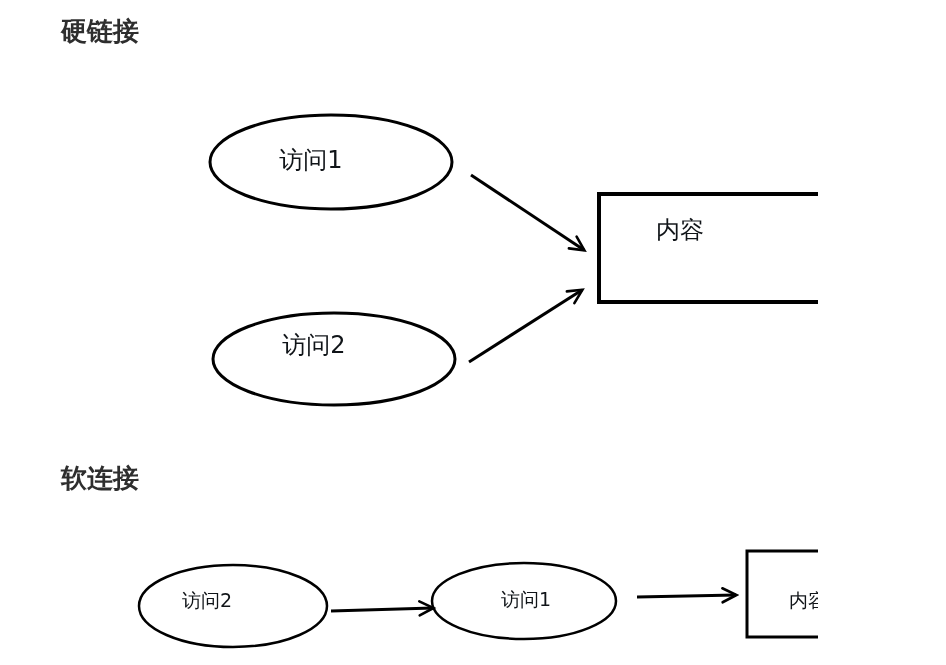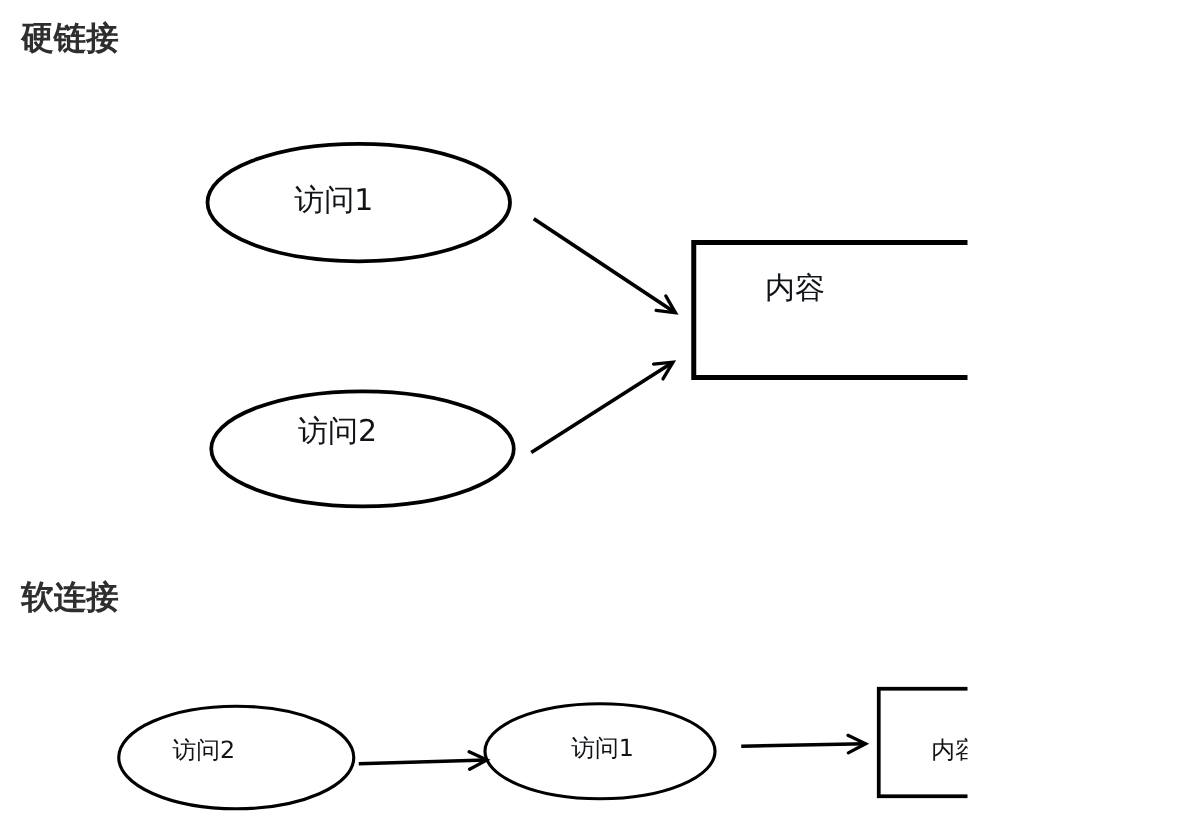--- a/index.html
+++ b/index.html
@@ -7,20 +7,21 @@
     padding: 0;
     background: #ffffff;
     font-family: "DejaVu Sans", "Liberation Sans", sans-serif;
   }
   .canvas {
     position: relative;
     width: 774px;
     height: 665px;
     background: #ffffff;
     overflow: hidden;
+    margin-left: 44px;
   }
   .canvas svg {
     position: absolute;
     left: 0;
     top: 0;
     display: block;
   }
   text.section-title {
     font-size: 26px;
     font-weight: bold;

